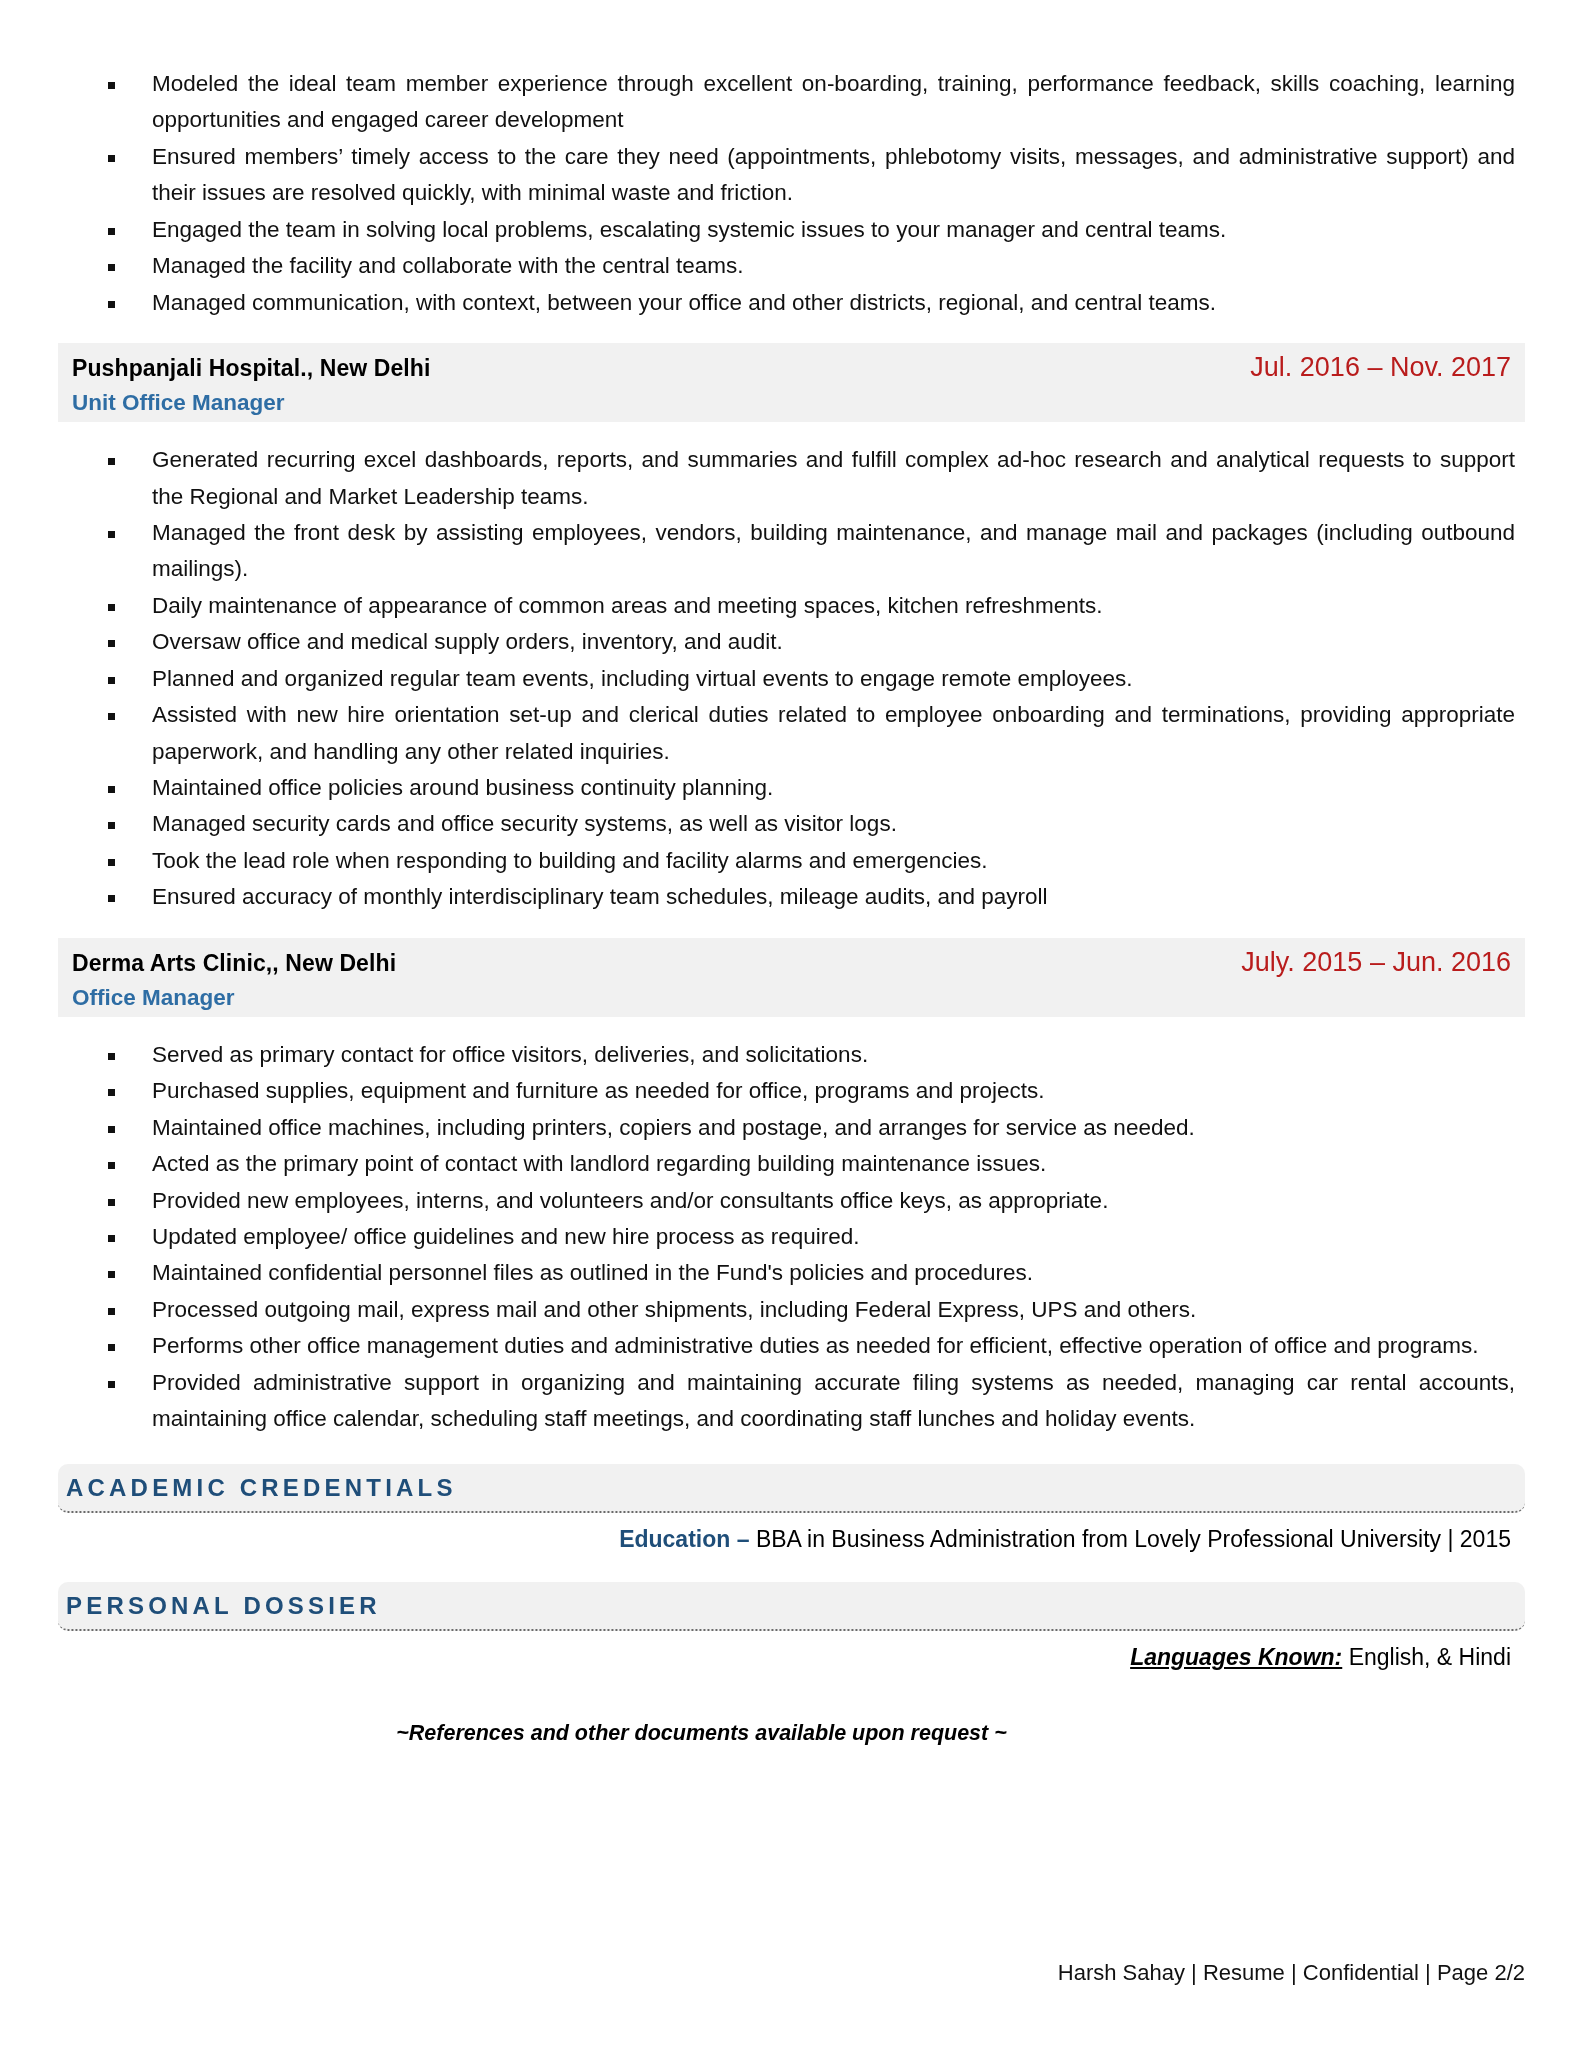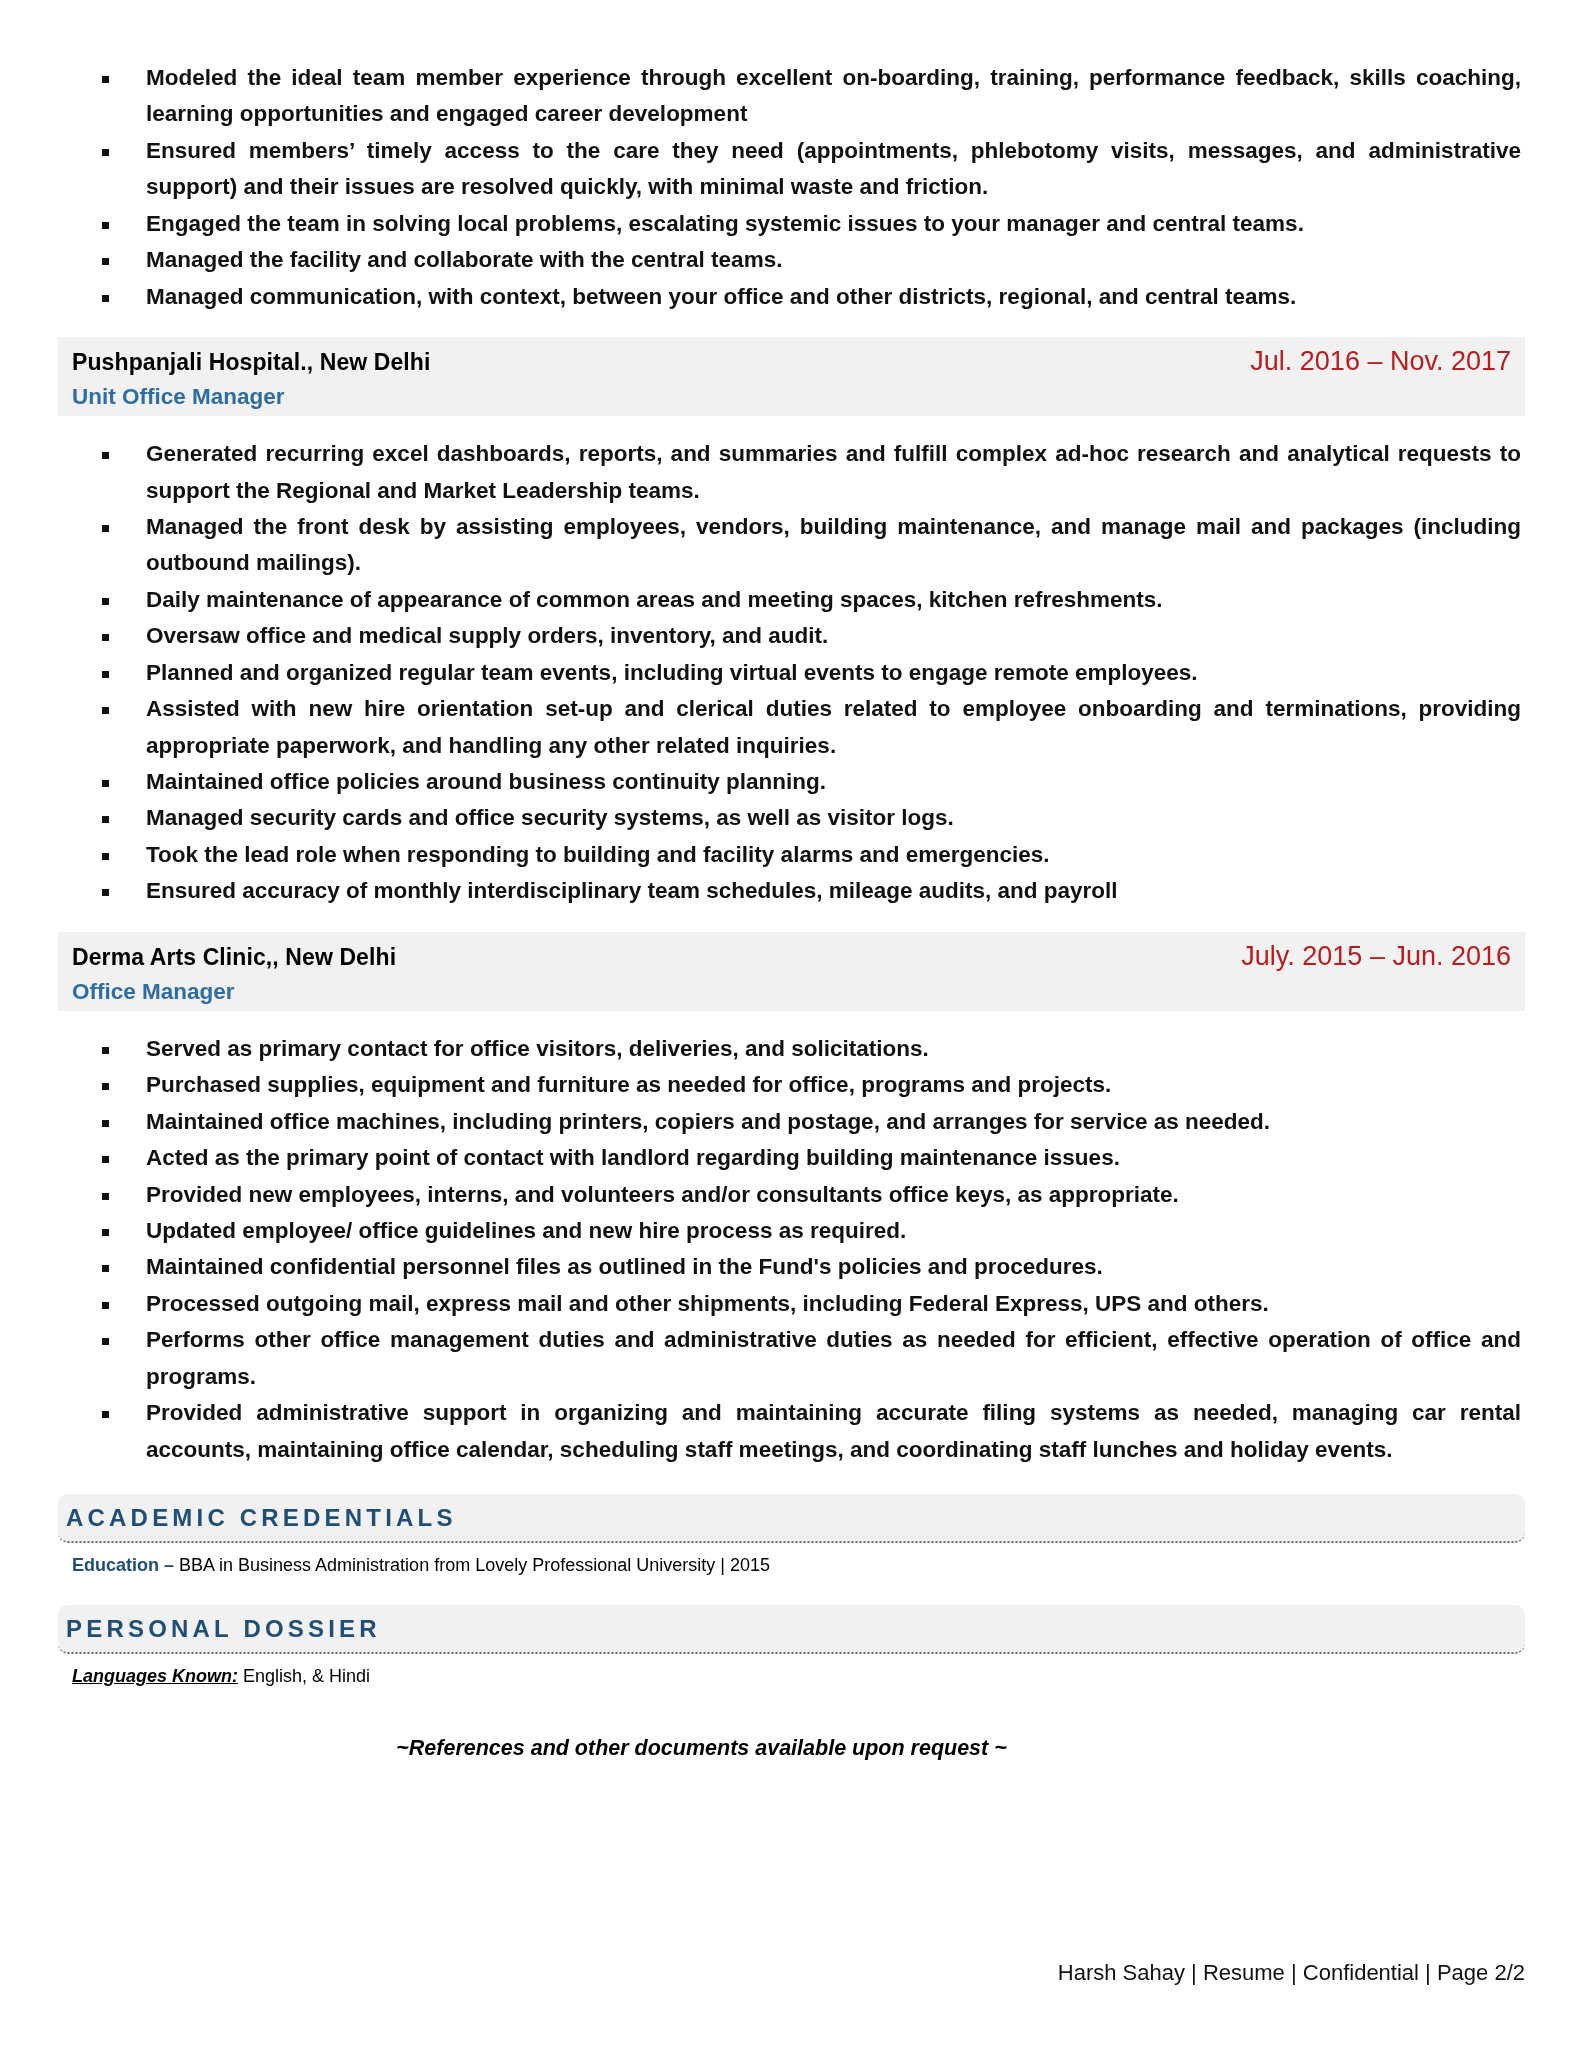--- a/index.html
+++ b/index.html
@@ -18,23 +18,22 @@
     box-sizing: border-box;
     background: #ffffff;
     position: relative;
     padding: 60px 58px 0 58px;
     overflow: hidden;
   }
 
   
   ul.bullets {
     list-style: none;
-    margin: 0;
+    margin: 6px;
     padding: 0;
-    font-weight: bold;
   }
   ul.bullets > li {
     position: relative;
     padding-left: 50px;
     margin: 0 0 0 38px;
     font-size: 22.5px;
     line-height: 1.62;
     text-align: justify;
     color: #111111;
     padding-right: 4px;
@@ -94,22 +93,23 @@
     border-radius: 10px;
   }
   .section-head-text {
     font-size: 24px;
     font-weight: bold;
     color: #1f4e79;
     letter-spacing: 4.2px;
   }
   .section-body {
     padding: 9px 14px 0 14px;
-    font-size: 18px;
+    font-size: 23px;
     line-height: 1.5;
+    text-align: right;
   }
   .lbl-blue {
     color: #1f4e79;
     font-weight: bold;
   }
   .lbl-black-uline {
     color: #000000;
     font-weight: bold;
     font-style: italic;
     text-decoration: underline;

